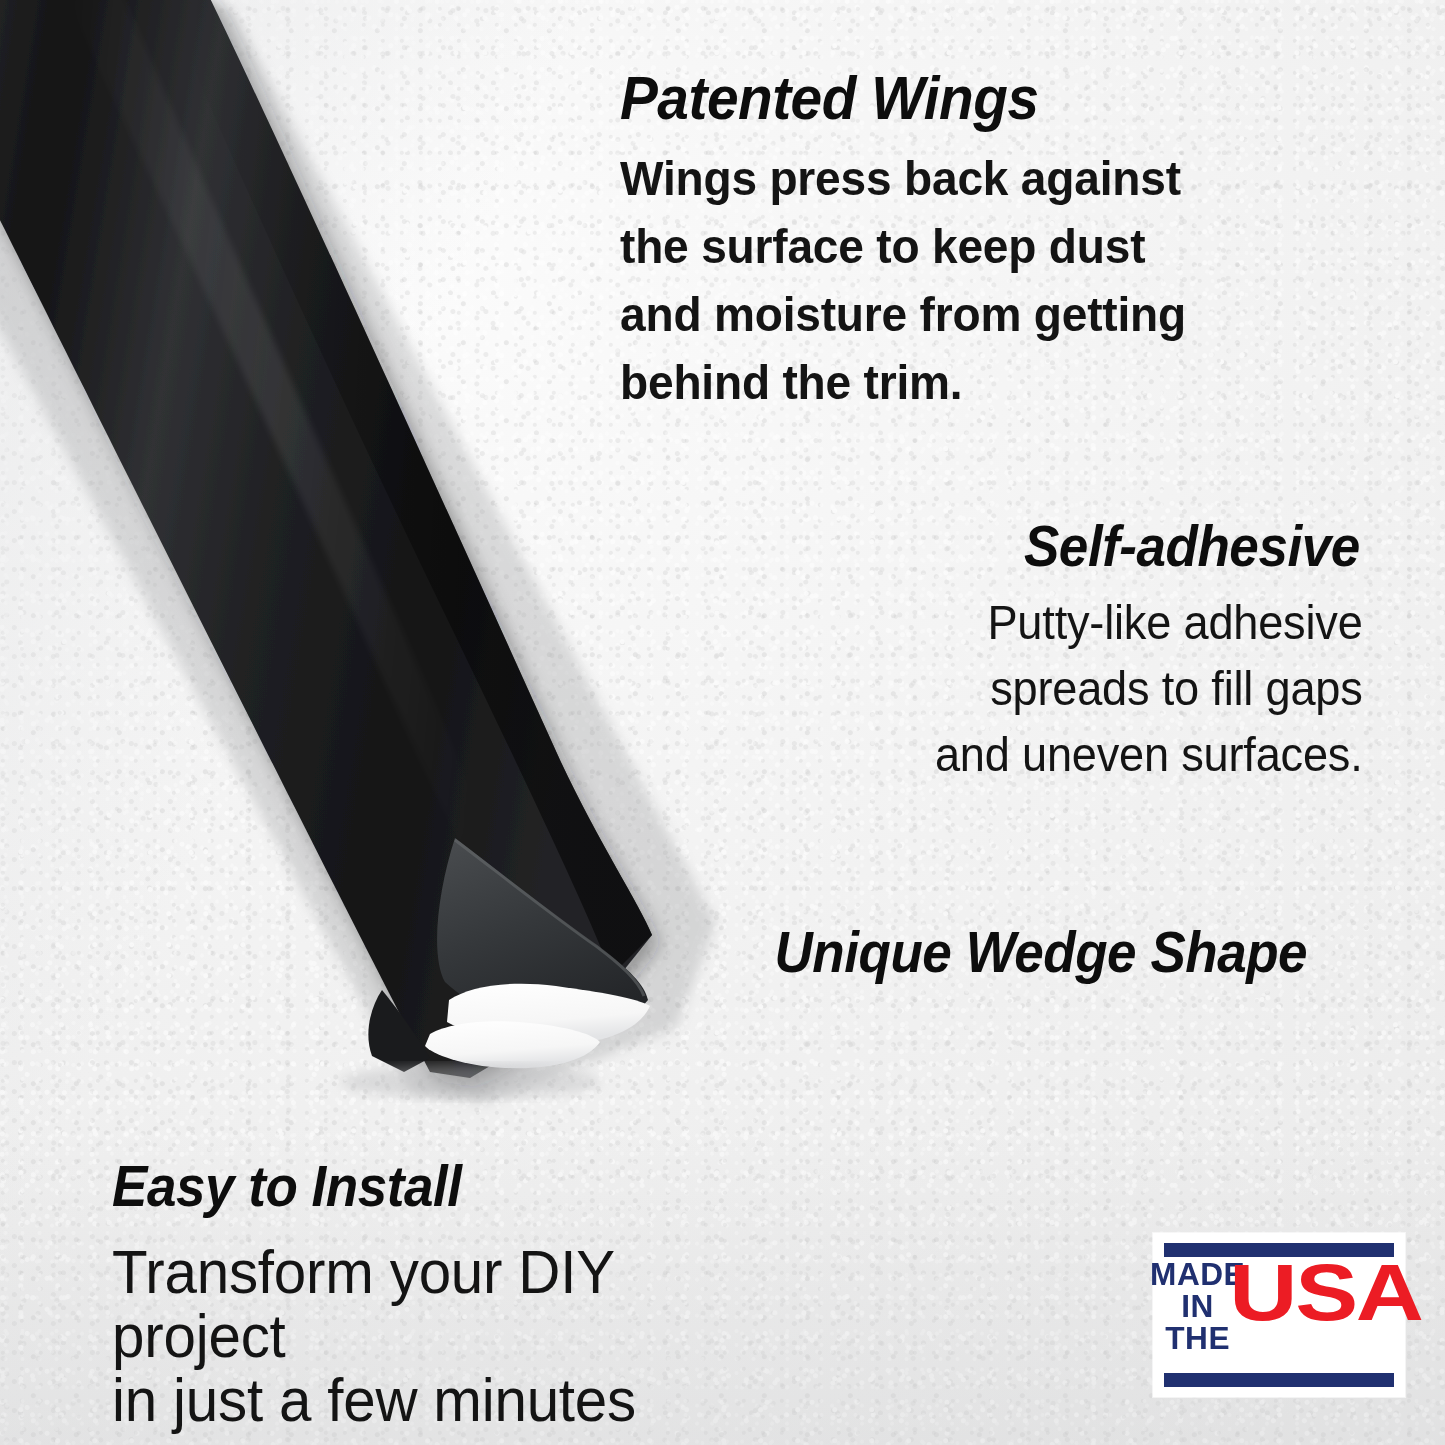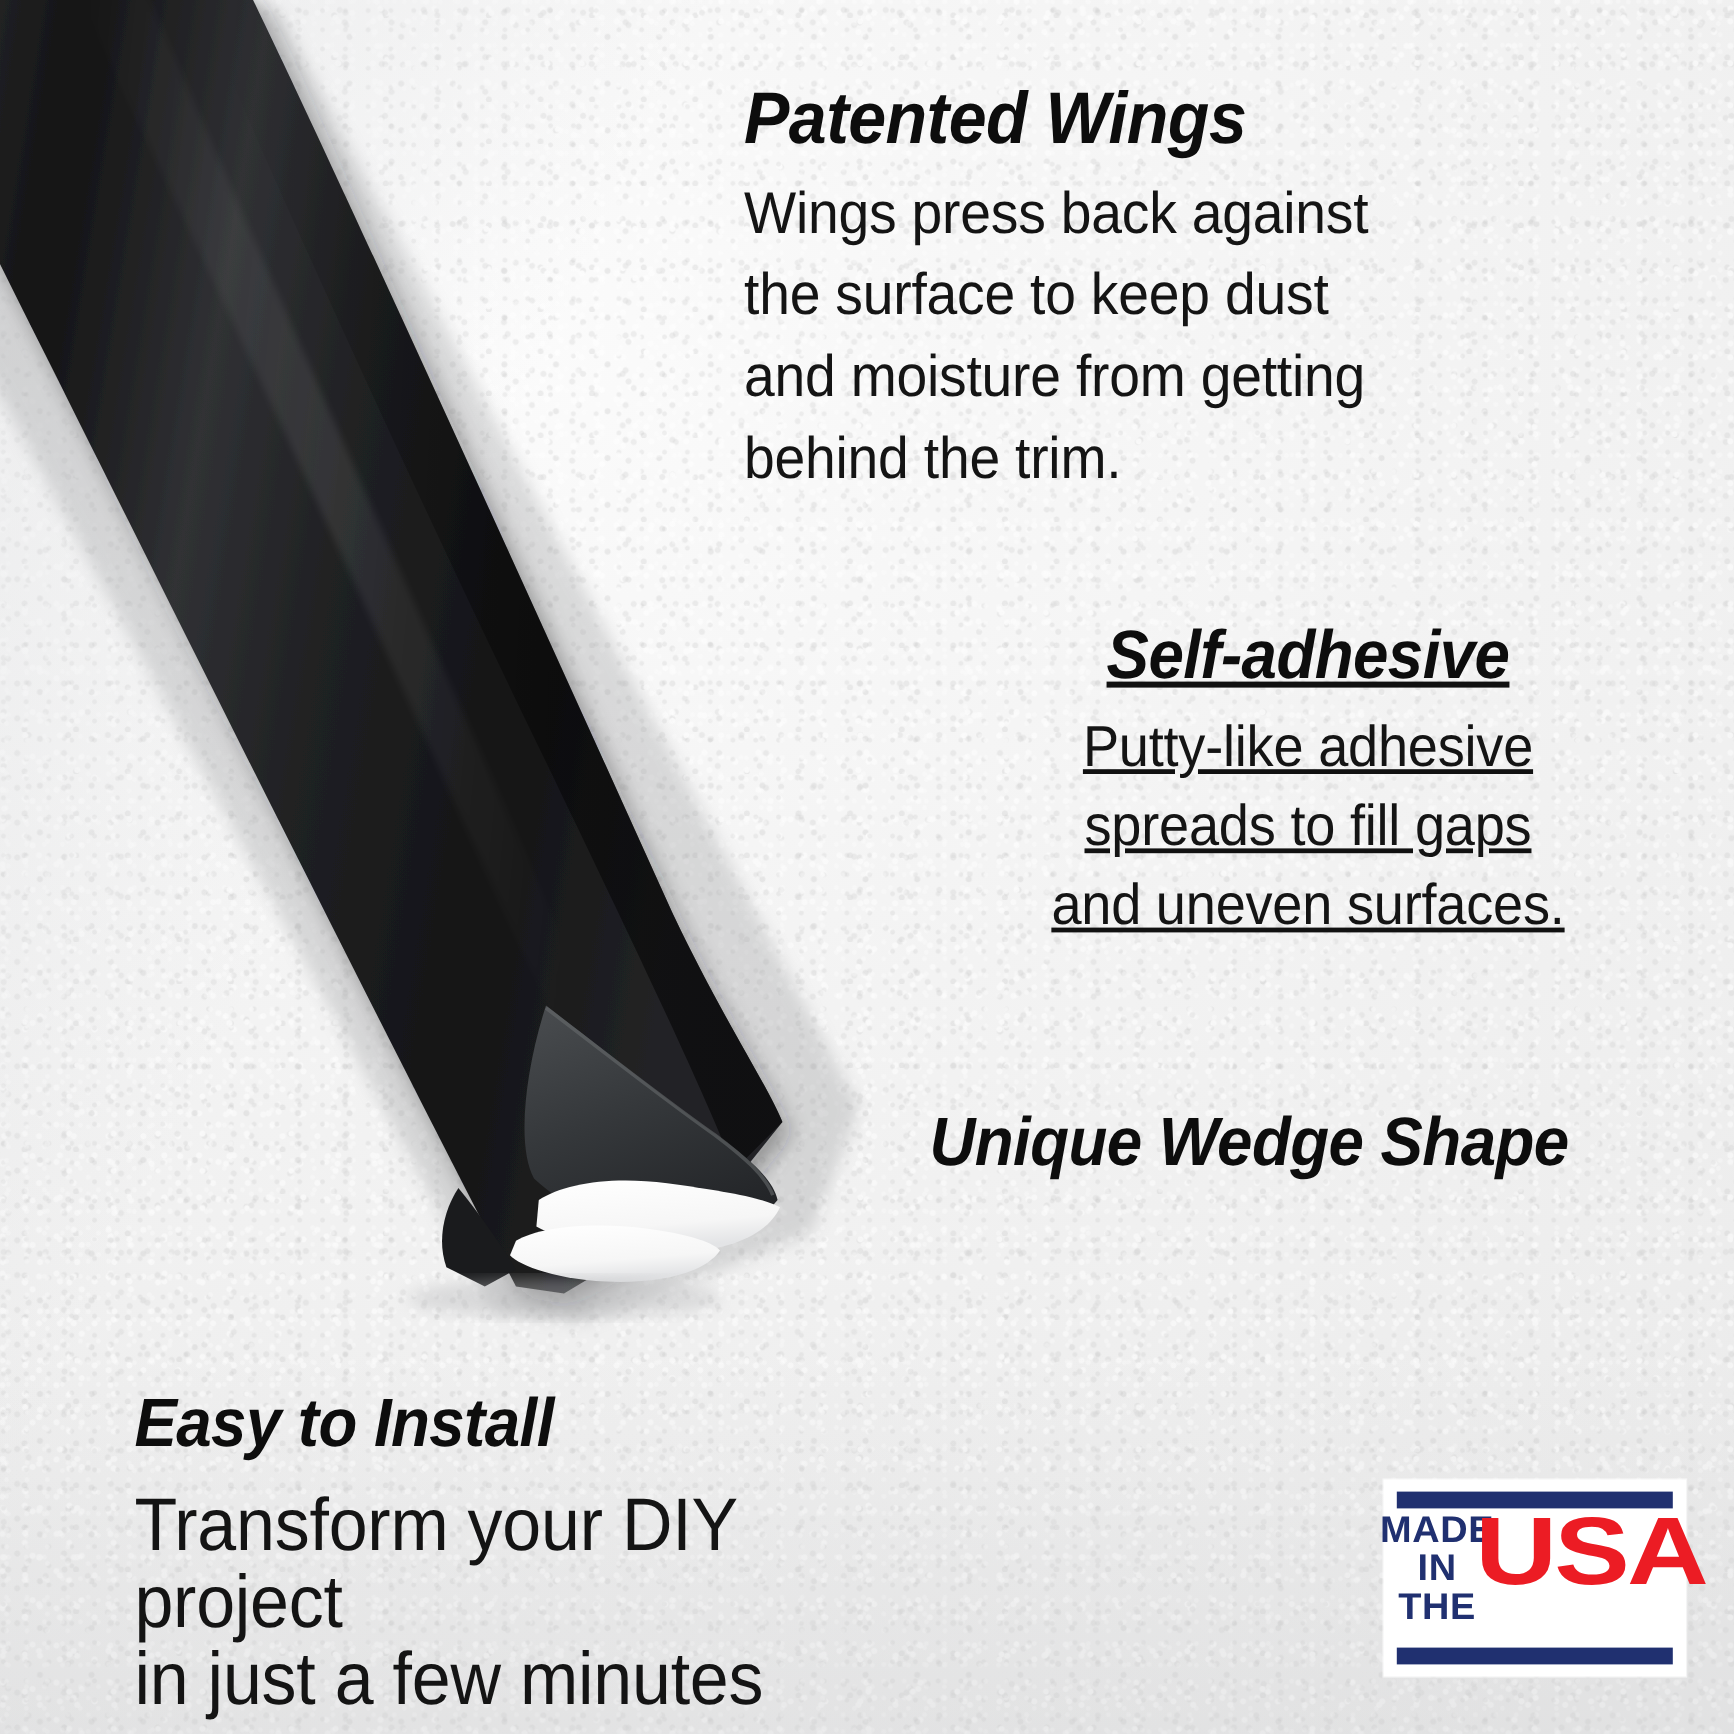--- a/index.html
+++ b/index.html
@@ -67,23 +67,23 @@
   .bd{
     font-weight:400;color:#141414;
     letter-spacing:-0.2px;
   }
   .bd span{display:block;transform:scaleX(.94);transform-origin:left center;}
   .blk.center .bd span{transform-origin:center center;}
   .blk.center .hd{transform-origin:center center;}
 
   #b1{left:620px;top:62px;width:680px;text-align:left;}
   #b1 .hd{font-size:61px;line-height:72px;transform-origin:left center;}
-  #b1 .bd{font-size:49px;line-height:68px;margin-top:10px;}
-
-  #b2{left:800px;top:512px;width:580px;text-align:center;text-decoration:underline;}
+  #b1 .bd{font-size:49px;line-height:68px;margin-top:10px;font-weight:bold;}
+
+  #b2{left:800px;top:512px;width:580px;text-align:right;}
   #b2 .hd{font-size:57px;line-height:68px;}
   #b2 .bd{font-size:48px;line-height:66px;margin-top:10px;}
 
   #b3{left:720px;top:918px;width:690px;text-align:center;}
   #b3 .hd{font-size:57px;line-height:68px;transform-origin:left center;}
   #b3 .bd{font-size:47px;line-height:64px;margin-top:8px;}
 
   #b4{left:112px;top:1152px;width:700px;text-align:left;}
   #b4 .hd{font-size:57px;line-height:68px;transform-origin:left center;}
   #b4 .bd{font-size:62px;line-height:64px;margin-top:20px;}

